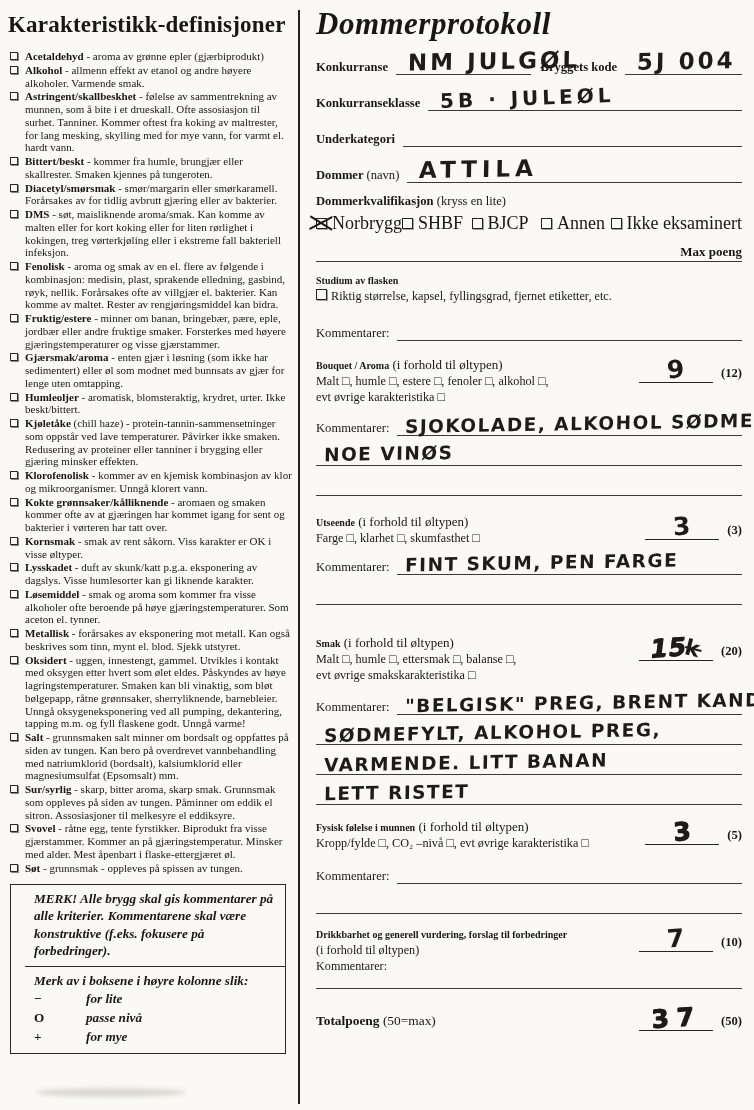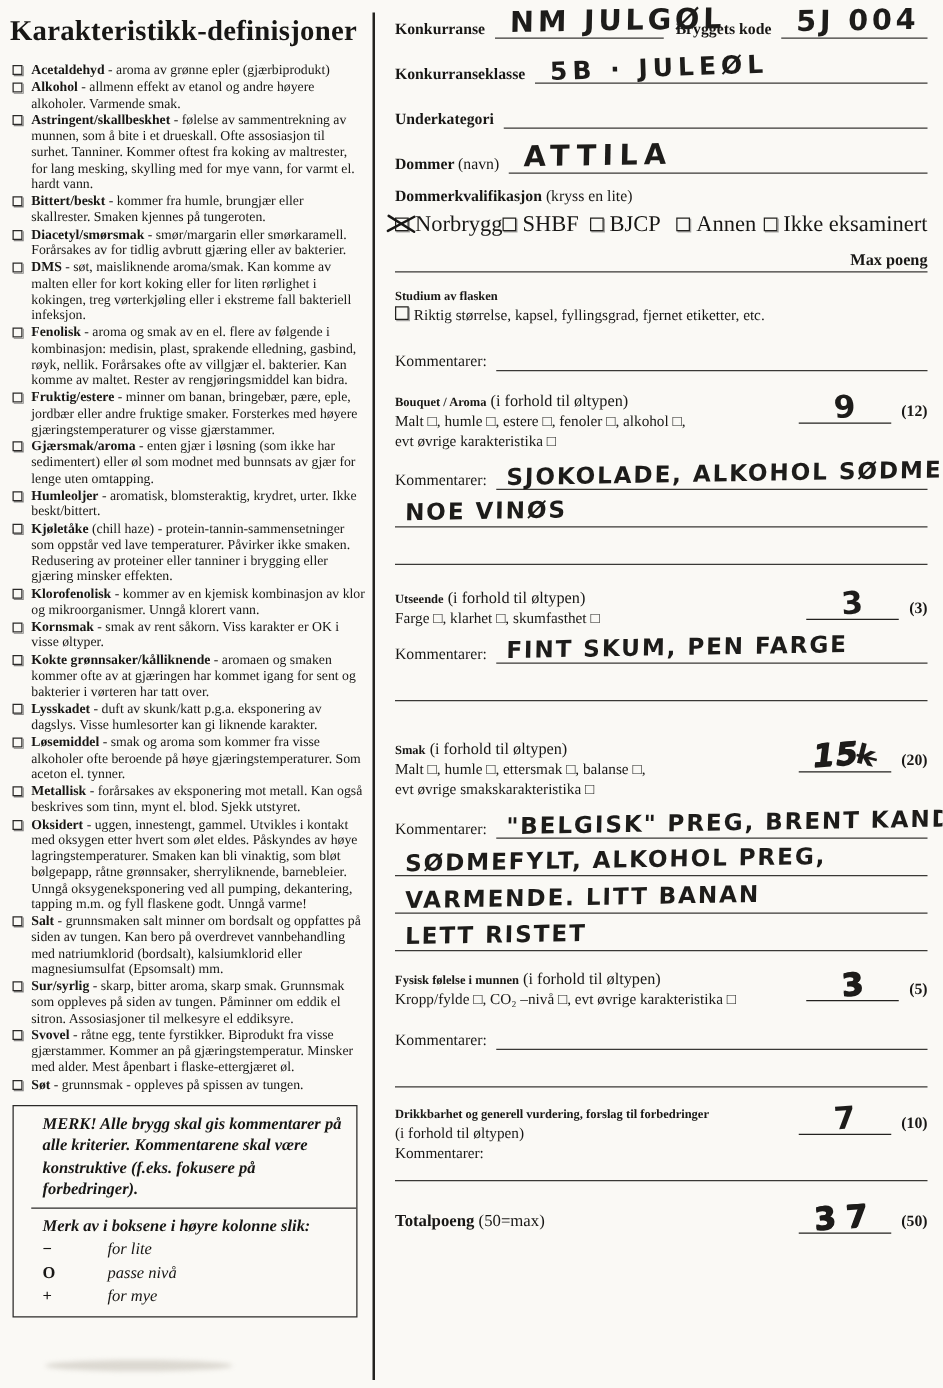--- a/index.html
+++ b/index.html
@@ -16,21 +16,21 @@
   .def-item{display:flex;margin-bottom:1px;}
   .cb{flex:0 0 auto;width:6px;height:6px;border:1.1px solid #2b2a28;margin:2px 7px 0 2px;
       box-shadow:1px 1px 0 rgba(40,40,40,.55);}
   .def-text{flex:1;}
   .def-term{font-weight:bold;}
   .merk-wrap{border:1.6px solid #2b2a28;margin:10px 6px 0 2px;padding-left:14px;}
   .merk-sec{padding:5px 9px 7px 9px;font-weight:bold;font-style:italic;font-size:13.2px;line-height:1.3;}
   .merk-sec + .merk-sec{border-top:1.6px solid #2b2a28;}
   .sym-row{display:flex;font-size:13.2px;line-height:1.45;}
   .sym{width:52px;font-style:normal;font-weight:bold;}
-  .sym-label{font-style:italic;font-weight:normal;}
+  .sym-label{font-style:italic;font-weight:bold;}
   .smudge{position:absolute;left:36px;top:1088px;width:150px;height:9px;background:#b7b1a6;
           opacity:.45;border-radius:50%;filter:blur(2px);}
   
   .divider{width:2px;flex:0 0 2px;background:#23221f;margin:4px 8px 6px 2px;}
   
   .col-right{flex:1;padding:0 8px 0 8px;box-sizing:border-box;position:relative;}
   .r-title{font-size:31px;font-weight:bold;font-style:italic;margin:0 0 8px 0;letter-spacing:.5px;}
   .field-row{display:flex;align-items:flex-end;margin-bottom:11px;font-size:12.6px;}
   .f-label{font-weight:bold;white-space:nowrap;padding-right:8px;}
   .f-sub{font-weight:normal;}
@@ -143,26 +143,26 @@
           <span class="def-text"><b class="def-term">Kjøletåke</b><span> (chill haze) - protein-tannin-sammensetninger som oppstår ved lave temperaturer. Påvirker ikke smaken. Redusering av proteiner eller tanniner i brygging eller gjæring minsker effekten.</span></span>
         </div>
 
         <div class="def-item">
           <span class="cb"></span>
           <span class="def-text"><b class="def-term">Klorofenolisk</b><span> - kommer av en kjemisk kombinasjon av klor og mikroorganismer. Unngå klorert vann.</span></span>
         </div>
 
         <div class="def-item">
           <span class="cb"></span>
+          <span class="def-text"><b class="def-term">Kokte grønnsaker/kålliknende</b><span> - aromaen og smaken kommer ofte av at gjæringen har kommet igang for sent og bakterier i vørteren har tatt over.</span></span>
+        </div>
+
+        <div class="def-item">
+          <span class="cb"></span>
           <span class="def-text"><b class="def-term">Kornsmak</b><span> - smak av rent såkorn. Viss karakter er OK i visse øltyper.</span></span>
-        </div>
-
-        <div class="def-item">
-          <span class="cb"></span>
-          <span class="def-text"><b class="def-term">Kokte grønnsaker/kålliknende</b><span> - aromaen og smaken kommer ofte av at gjæringen har kommet igang for sent og bakterier i vørteren har tatt over.</span></span>
         </div>
 
         <div class="def-item">
           <span class="cb"></span>
           <span class="def-text"><b class="def-term">Lysskadet</b><span> - duft av skunk/katt p.g.a. eksponering av dagslys. Visse humlesorter kan gi liknende karakter.</span></span>
         </div>
 
         <div class="def-item">
           <span class="cb"></span>
           <span class="def-text"><b class="def-term">Løsemiddel</b><span> - smak og aroma som kommer fra visse alkoholer  ofte beroende på høye gjæringstemperaturer. Som aceton el. tynner.</span></span>
@@ -221,20 +221,21 @@
             </div>
           </div>
       </div>
     </div>
     <div class="smudge"></div>
   </div>
 
   <div class="divider"></div>
 
   <div class="col-right">
+    <div class="r-title">Dommerprotokoll</div>
 
     <div class="field-row">
       <span class="f-label">Konkurranse</span>
       <span class="f-line" style="flex:1.15;">
         <span class="hw hw-big">NM JULGØL</span>
       </span>
       <span class="f-label" style="padding-left:10px;">Bryggets kode</span>
       <span class="f-line">
         <span class="hw hw-big">5J 004</span>
       </span>

